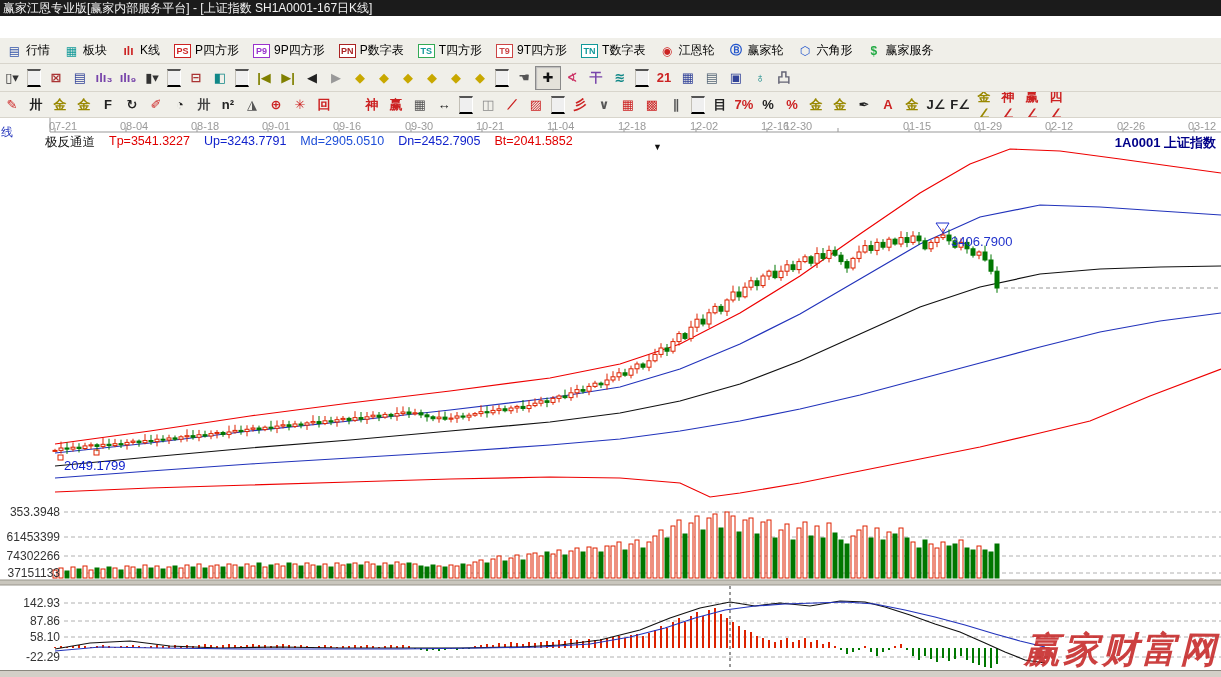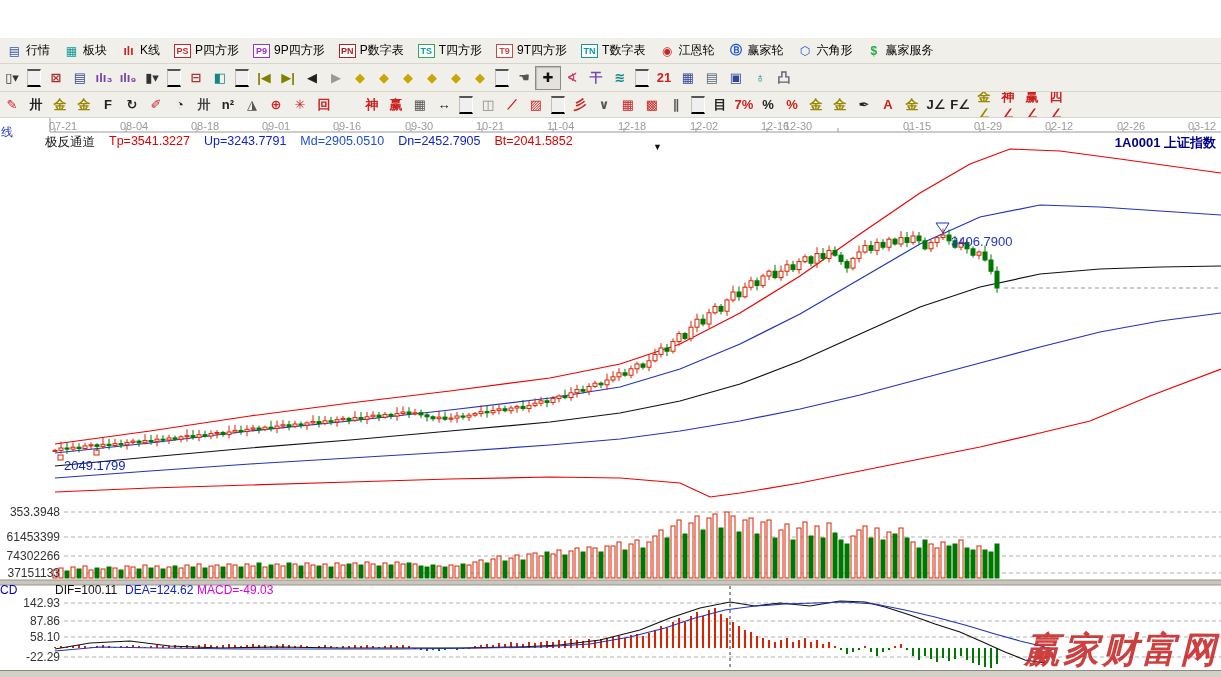--- a/index.html
+++ b/index.html
@@ -53,20 +53,21 @@
              letter-spacing:3px;white-space:nowrap;}
   
   #statusbar{position:absolute;left:0;top:670px;width:1221px;height:7px;background:#d4d0c8;
              border-top:1px solid #8a877e;box-sizing:border-box;}
 </style>
 </head>
 <body>
 
 <div id="app">
 
+  <div id="titlebar">赢家江恩专业版[赢家内部服务平台] - [上证指数  SH1A0001-167日K线]</div>
 
 
   <div id="tb1" class="tbrow">
 
       <button class="tb1-item">
         <span class="tb-icon" style="color: rgb(51, 85, 170);">▤</span>
         <span>行情</span>
       </button>
 
       <button class="tb1-item">
@@ -1154,26 +1155,20 @@
     <div id="lo-label">2049.1799</div>
 
     <div>
 
     <span class="scale-label" style="top: 387px;">353.3948</span>
         <span class="scale-label" style="top: 412px;">61453399</span>
         <span class="scale-label" style="top: 431px;">74302266</span>
         <span class="scale-label" style="top: 448px;">37151133</span>
       </div>
 
-    <div id="macd-header">
-      <span class="m-name">CD</span>
-      <span class="m-dif">DIF=100.11</span>
-      <span class="m-dea">DEA=124.62</span>
-      <span class="m-macd">MACD=-49.03</span>
-    </div>
 
     <div>
 
     <span class="scale-label" style="top: 478px;">142.93</span>
         <span class="scale-label" style="top: 496px;">87.86</span>
         <span class="scale-label" style="top: 512px;">58.10</span>
         <span class="scale-label" style="top: 532px;">-22.29</span>
       </div>
 
     <div id="watermark">赢家财富网</div>

